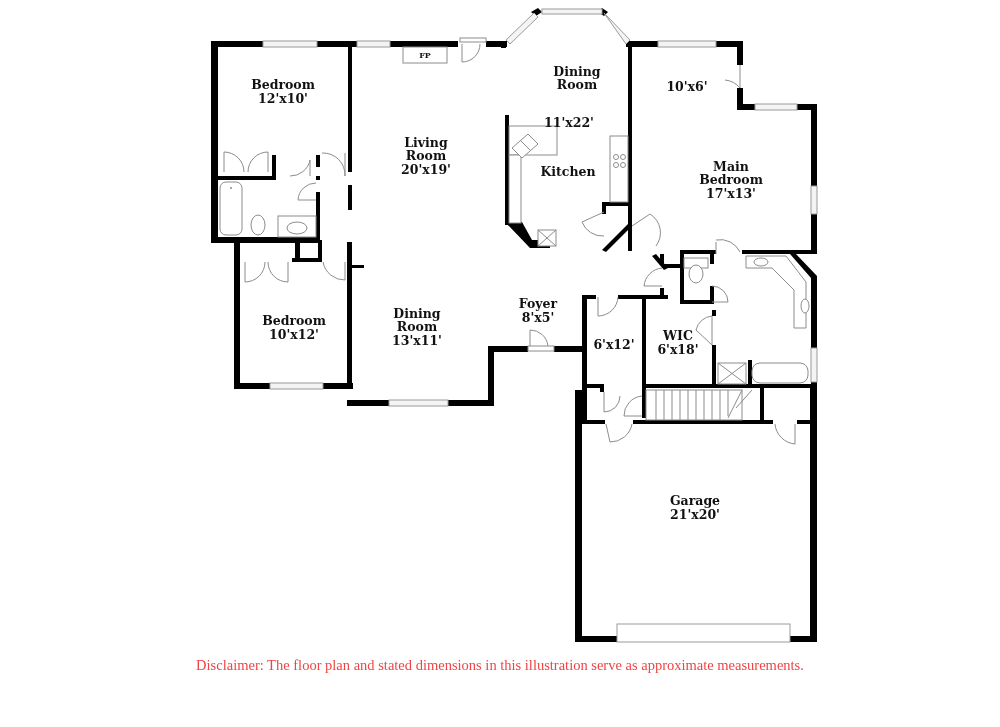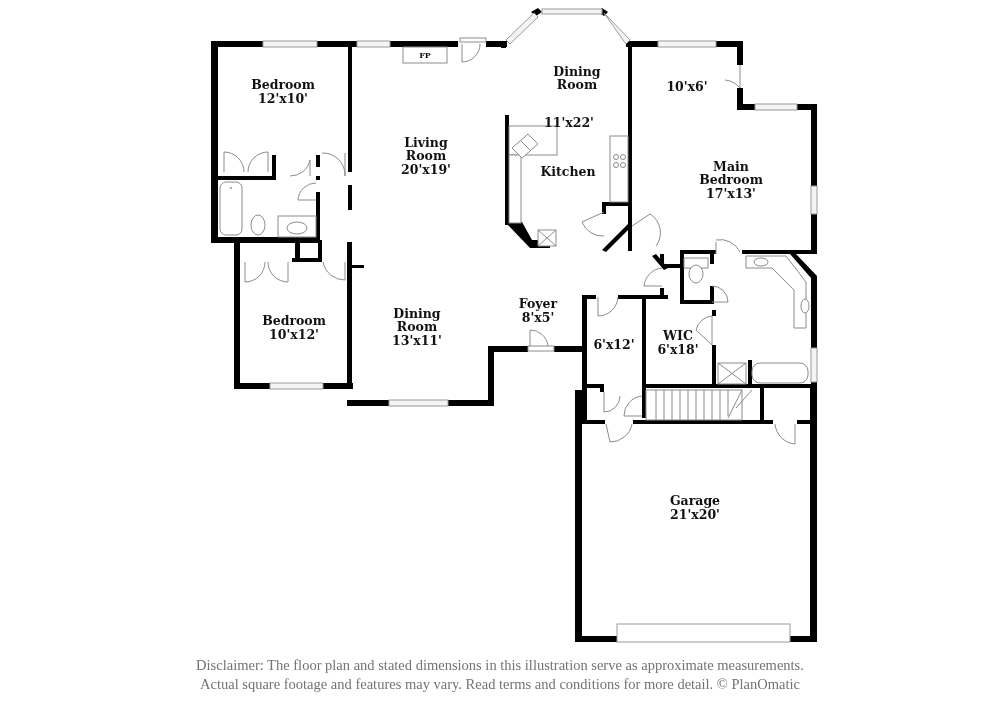--- a/index.html
+++ b/index.html
@@ -4,21 +4,21 @@
   <style>
     html, body { margin: 0; padding: 0; background: #ffffff; }
     body { width: 1000px; height: 727px; position: relative; overflow: hidden; font-family: "DejaVu Serif", serif; }
     #plan { position: absolute; left: 0; top: 0; width: 1000px; height: 727px; }
     .wall { fill: #000; }
     .win { fill: #f4f4f4; stroke: #9a9a9a; stroke-width: 1; }
     .thin { fill: none; stroke: #8c8c8c; stroke-width: 1; }
     .fix { fill: #fff; stroke: #8c8c8c; stroke-width: 1; }
     .room-label { font-family: "DejaVu Serif", serif; font-weight: bold; font-size: 12.5px; fill: #111; text-anchor: middle; }
     .fp-label { font-family: "DejaVu Serif", serif; font-weight: bold; font-size: 8px; fill: #111; text-anchor: middle; }
-    .disclaimer { position: absolute; left: 0; width: 1000px; text-align: center; top: 656px; font-family: "Liberation Serif", serif; font-size: 14.5px; line-height: 19px; color: #737373; }
+    .disclaimer { position: absolute; left: 0; width: 1000px; text-align: center; top: 656px; font-family: "Liberation Serif", serif; font-size: 14.5px; line-height: 19px; color: #ef4444; }
     .disclaimer div { white-space: nowrap; }
   </style>
 </head>
 <body>
 
 <svg id="plan" viewBox="0 0 1000 727" xmlns="http://www.w3.org/2000/svg">
 
   <g>
 
     <rect class="wall" x="211" y="41" width="52" height="6"></rect>
@@ -284,14 +284,13 @@
     </g>
     <g>
       <text class="room-label" x="695" y="505">Garage</text>
       <text class="room-label" x="695" y="519">21'x20'</text>
     </g>
   </g>
 </svg>
 
 <div class="disclaimer">
   <div>Disclaimer: The floor plan and stated dimensions in this illustration serve as approximate measurements.</div>
-  <div>Actual square footage and features may vary. Read terms and conditions for more detail. © PlanOmatic</div>
 </div>
 
 </body></html>

